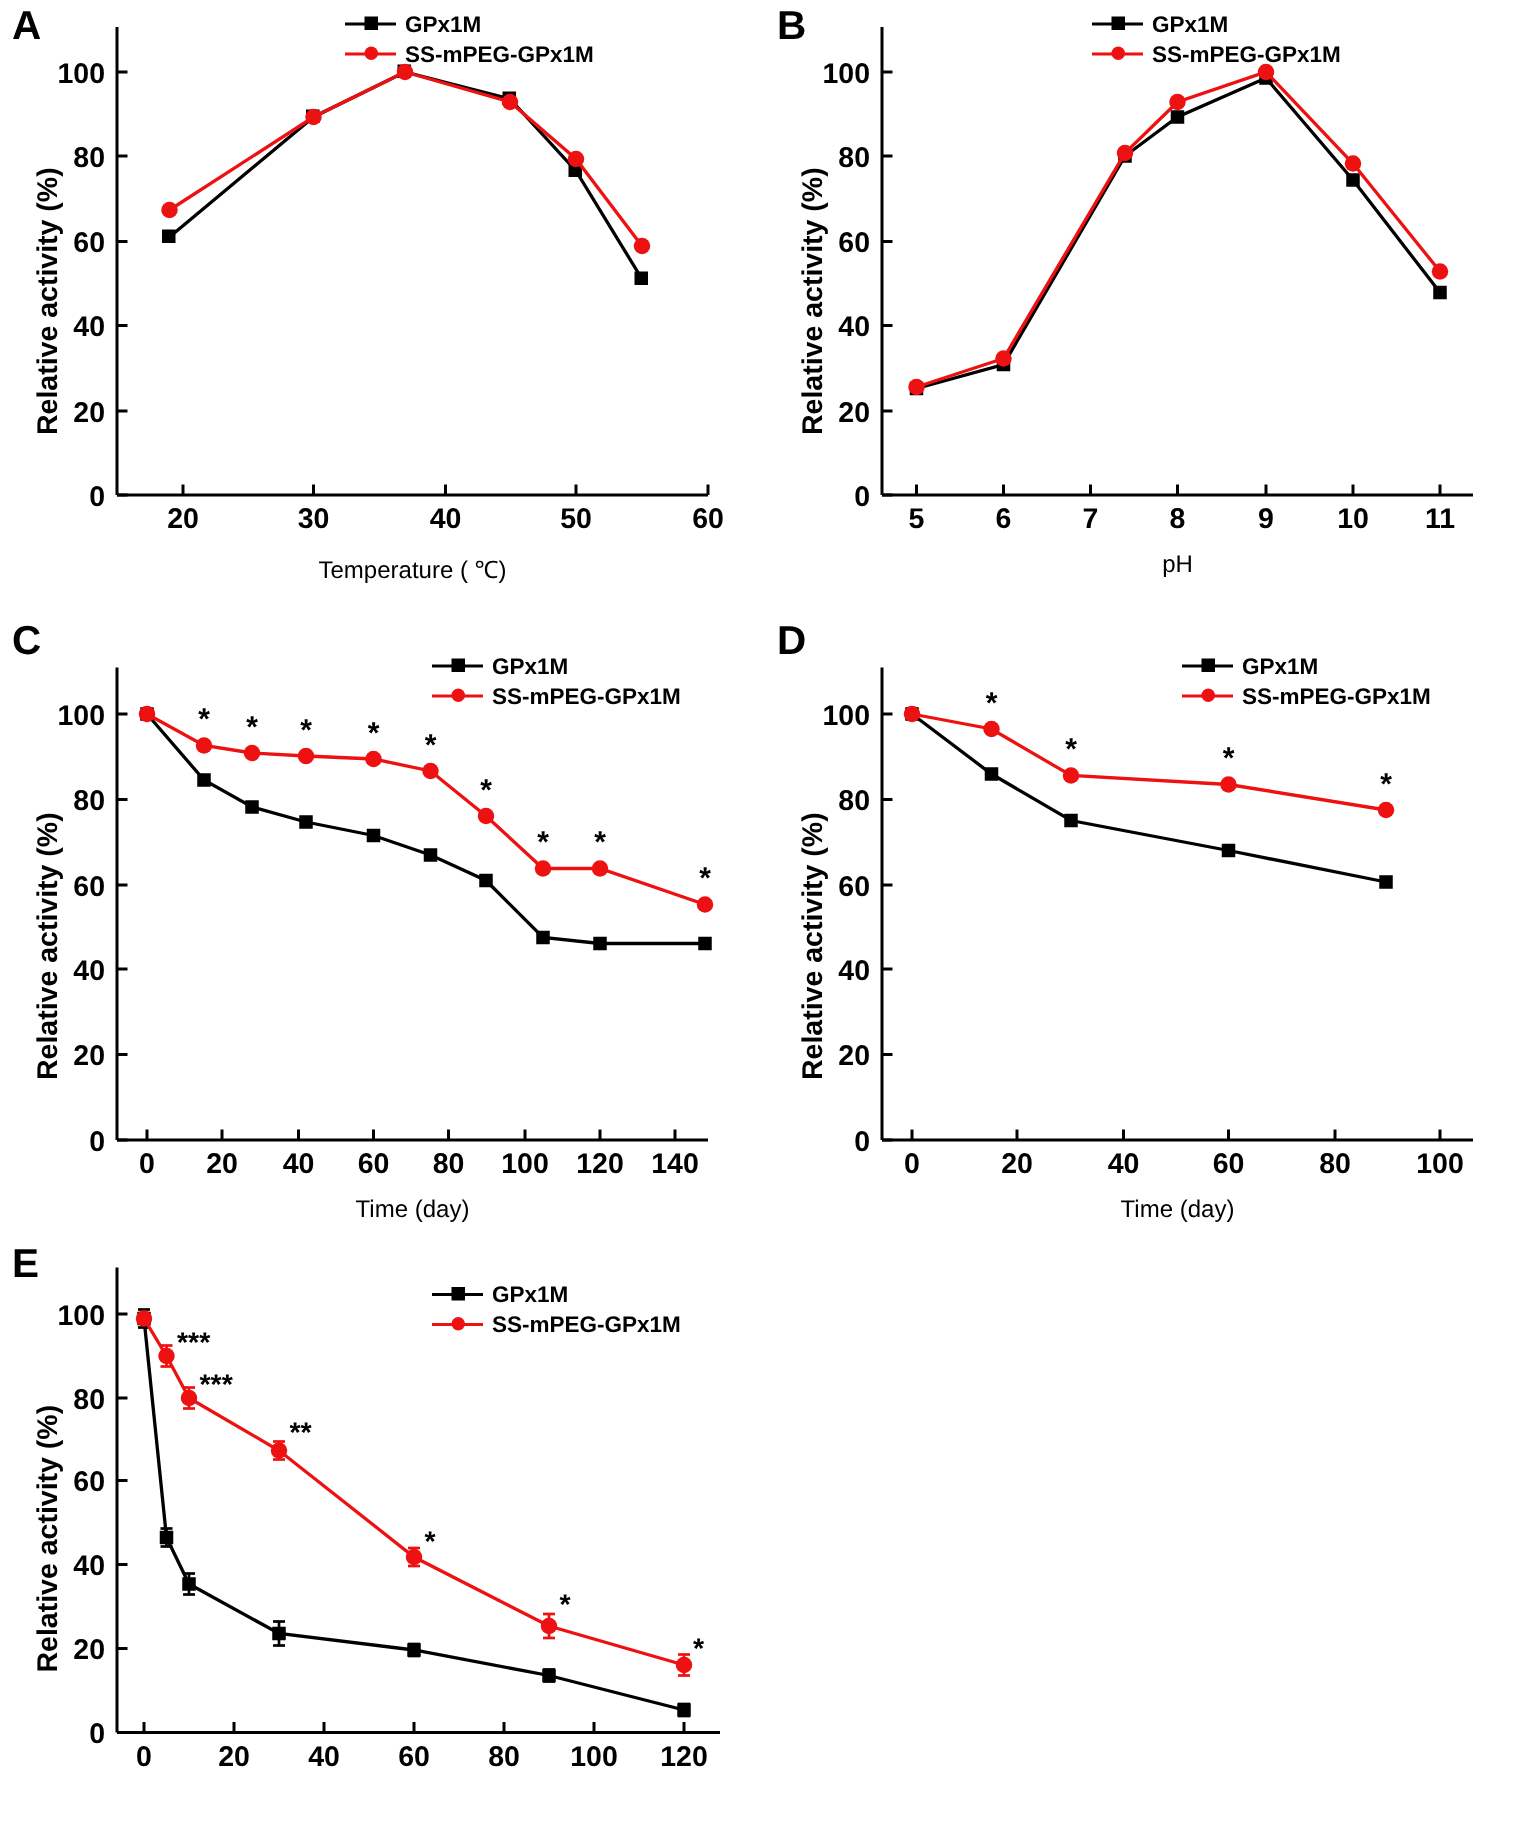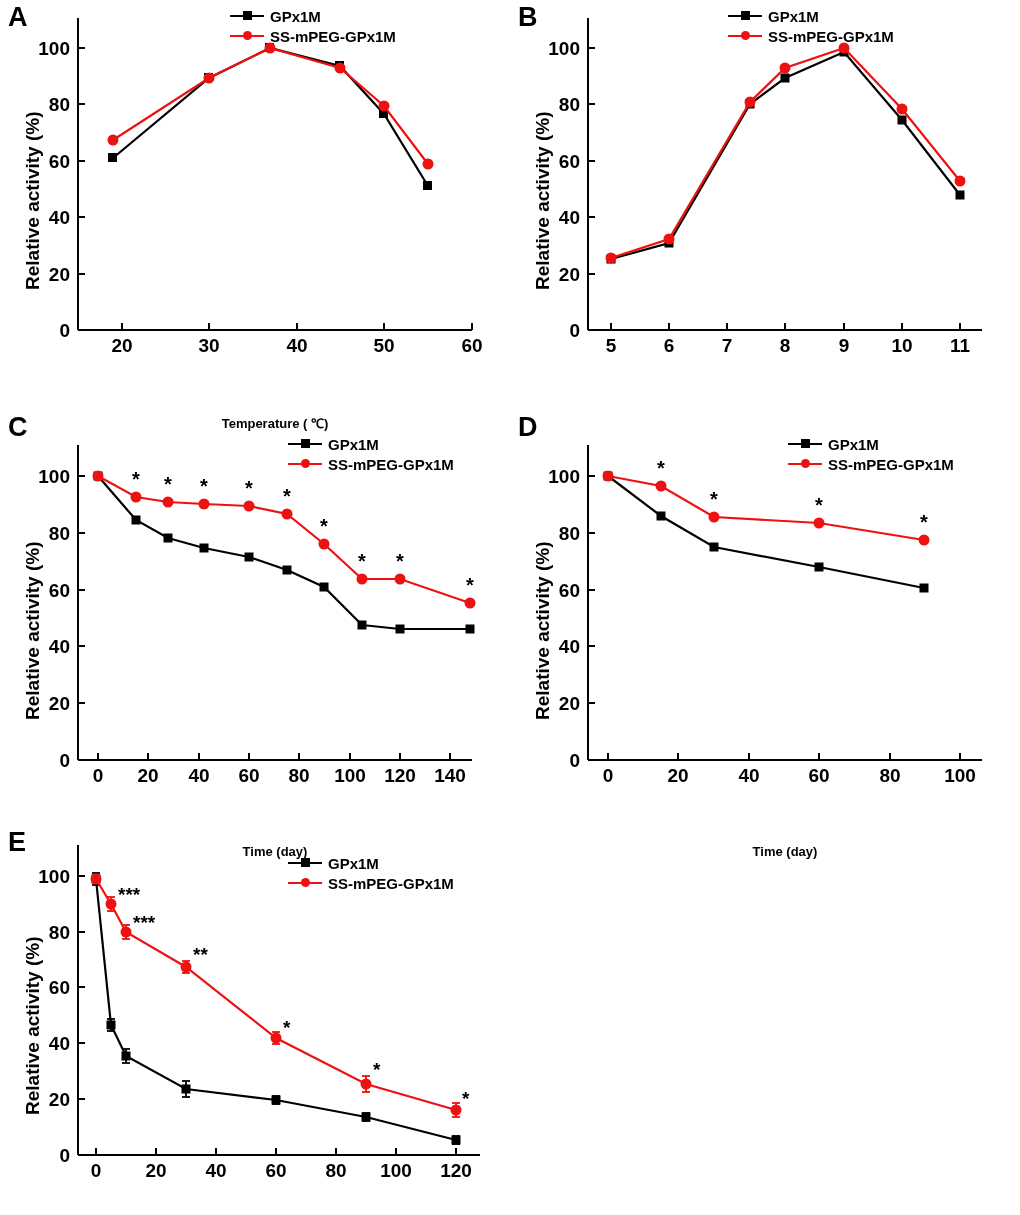--- a/index.html
+++ b/index.html
@@ -1,19 +1,19 @@
 <!DOCTYPE html>
 <html><head>
 <meta charset="utf-8">
 <style>
   html,body{margin:0;padding:0;background:#ffffff;}
   body{width:1020px;height:1215px;font-family:"Liberation Sans",sans-serif;color:#000;position:relative;}
   .panel{position:absolute;}
   .panel-letter{font-size:27px;font-weight:bold;font-family:"Liberation Sans",sans-serif;}
-  .axis-label{font-size:13px;font-weight:bold;text-align:center;margin-top:46px;}
+  .axis-label{font-size:16px;font-weight:normal;text-align:center;}
   .ylabel{font-size:19px;font-weight:bold;transform:rotate(-90deg);transform-origin:left top;white-space:nowrap;}
   .legend{position:absolute;font-size:15px;font-weight:bold;}
   .legend-row{display:flex;align-items:center;height:20px;text-align:center;}
   .legend-line{width:34px;height:2px;position:relative;margin-right:6px;}
   .legend-line i{position:absolute;left:13px;top:-4px;width:9px;height:9px;display:block;}
   .sq{background:#000;}
   .ci{background:#ee1111;border-radius:50%;}
   svg{display:block;}
   text{font-family:"Liberation Sans",sans-serif;}
 </style>
@@ -173,20 +173,21 @@
         <circle cx="159" cy="239" r="5.5"></circle>
         <circle cx="240" cy="102" r="5.5"></circle>
       <circle cx="275" cy="68" r="5.5"></circle>
         <circle cx="334" cy="48" r="5.5"></circle>
         <circle cx="392" cy="109" r="5.5"></circle>
       <circle cx="450" cy="181" r="5.5"></circle>
     </g>
   </svg>
 
   <div class="ylabel" style="position:absolute;left:22px;top:290px;">Relative activity (%)</div>
+  <div class="axis-label" style="position:absolute;left:78px;top:368px;width:394px;">pH</div>
 </div>
 
 <div class="panel" style="left:0;top:410px;width:500px;height:410px;">
   <div class="panel-letter" style="position:absolute;left:8px;top:2px;">C</div>
 
   <div class="legend" style="left:288px;top:24px;">
     <div class="legend-row">
       <span class="legend-line" style="background:#000;">
           <i class="sq"></i>
         </span>

